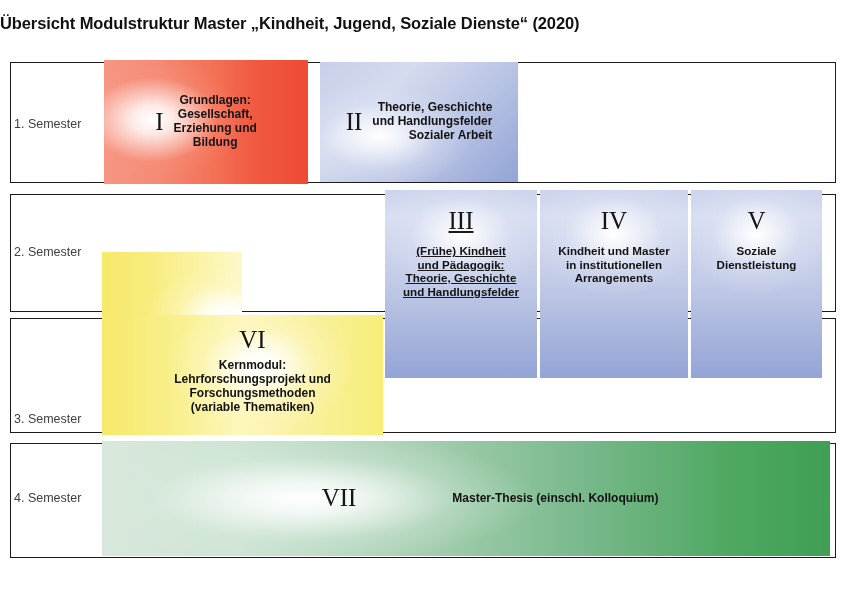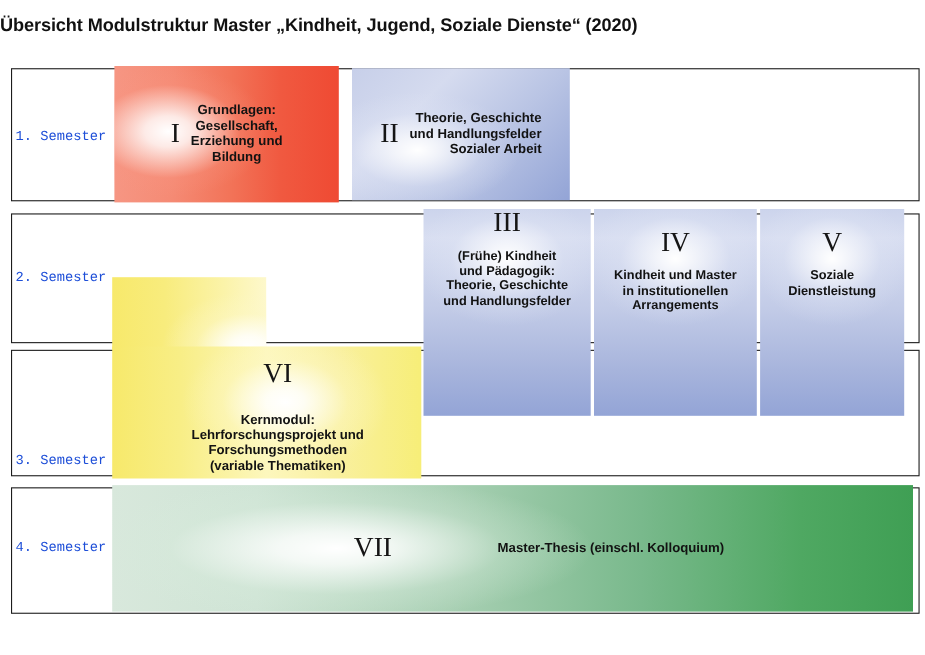--- a/index.html
+++ b/index.html
@@ -38,23 +38,22 @@
   .row-frame {
     position: absolute;
     border: 1.6px solid #1c1c1c;
     background: #ffffff;
     box-sizing: border-box;
   }
   .row-label {
     position: absolute;
     left: 14px;
     font-size: 12.5px;
-    color: #1d4ed8;
+    color: #404040;
     white-space: nowrap;
-    font-family: Liberation Mono, monospace;
   }
 
   
   .module {
     position: absolute;
     box-sizing: border-box;
     display: flex;
     align-items: center;
     justify-content: center;
     text-align: center;
@@ -140,21 +139,21 @@
 Bildung</span>
   </div>
 
   <div class="module inline fill-blue" style="left:320px; top:62px; width:198px; height:120px;text-align:right;">
     <span class="mod-roman">II</span>
     <span class="mod-text">Theorie, Geschichte
 und Handlungsfelder
 Sozialer Arbeit</span>
   </div>
 
-  <div class="module col fill-blue-v" style="left:385px; top:190px; width:152px; height:188px; justify-content:flex-start; ">
+  <div class="module col fill-blue-v" style="left:385px; top:190px; width:152px; height:188px; justify-content:flex-start; padding-top:18px;text-decoration:underline;">
     <span class="mod-roman">III</span>
     <span class="mod-text tight" style="margin-top:10px;">(Frühe) Kindheit
 und Pädagogik:
 Theorie, Geschichte
 und Handlungsfelder</span>
   </div>
 
   <div class="module col fill-blue-v" style="left:540px; top:190px; width:148px; height:188px; justify-content:flex-start; padding-top:18px;">
     <span class="mod-roman">IV</span>
     <span class="mod-text tight" style="margin-top:10px;">Kindheit und Master
@@ -165,21 +164,21 @@
   <div class="module col fill-blue-v" style="left:691px; top:190px; width:131px; height:188px; justify-content:flex-start; padding-top:18px;">
     <span class="mod-roman">V</span>
     <span class="mod-text tight" style="margin-top:10px;">Soziale
 Dienstleistung</span>
   </div>
 
   <div class="fill-yellow-top" style="position:absolute; left:102px; top:252px; width:140px; height:66px;"></div>
 
   <div class="module col fill-yellow" style="left:102px; top:315px; width:281px; height:120px; justify-content:flex-start; padding-top:12px;padding-left:20px;">
     <span class="mod-roman">VI</span>
-    <span class="mod-text" style="margin-top:22px;">Kernmodul:
+    <span class="mod-text" style="margin-top:6px;">Kernmodul:
 Lehrforschungsprojekt und
 Forschungsmethoden
 (variable Thematiken)</span>
   </div>
 
   <div class="module inline fill-green" style="left:102px; top:441px; width:728px; height:115px; gap:96px;padding-left:48px;">
     <span class="mod-roman">VII</span>
     <span class="mod-text">Master-Thesis (einschl. Kolloquium)</span>
   </div>
 

